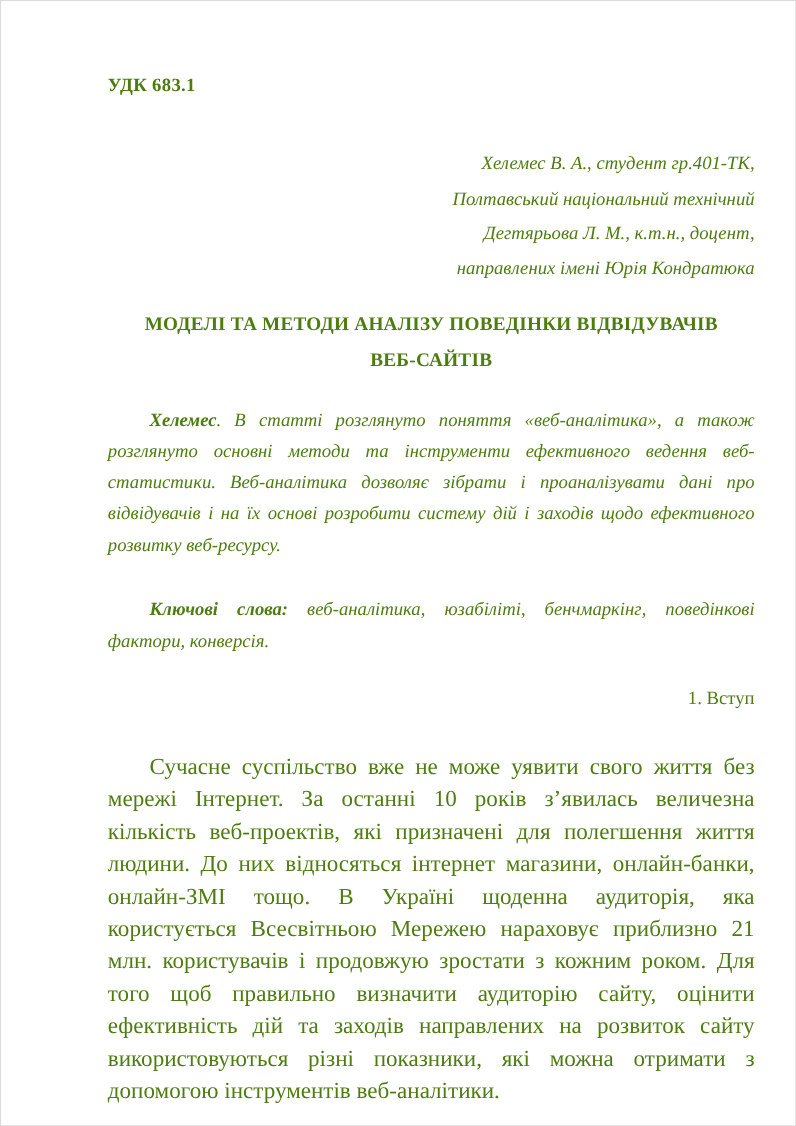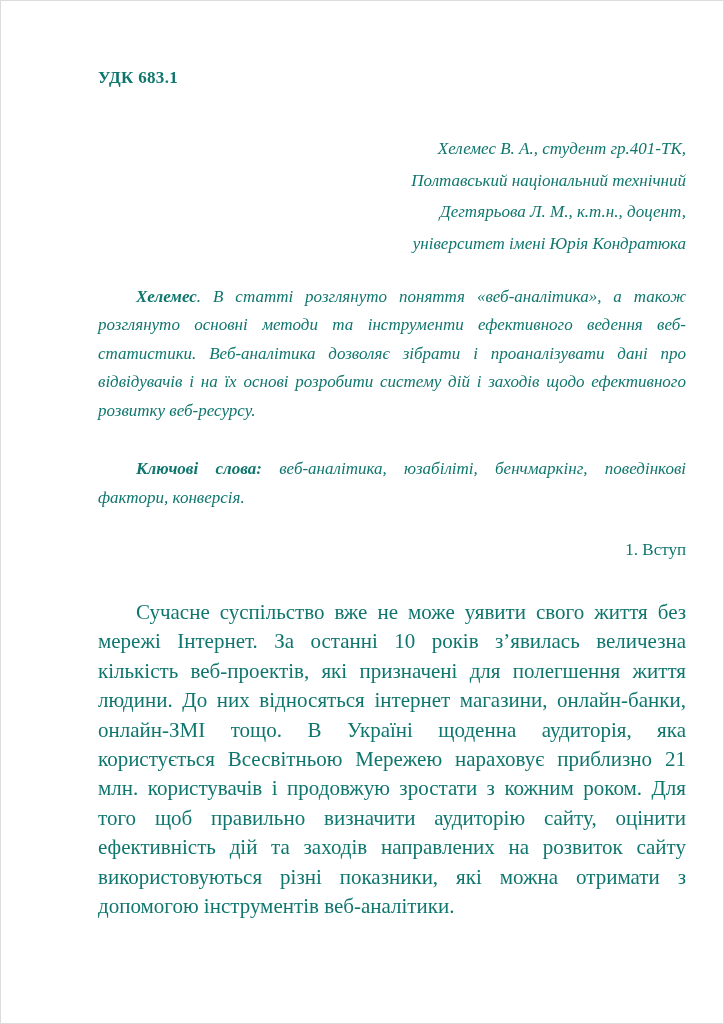--- a/index.html
+++ b/index.html
@@ -8,21 +8,21 @@
     height: 1024px;
     font-family: "Liberation Serif", "DejaVu Serif", serif;
   }
   .page {
     box-sizing: border-box;
     width: 724px;
     height: 1024px;
     background: #ffffff;
     border: 1px solid #dcdcdc;
     padding: 67px 37px 0 97px;
-    color: #0f766e;
+    color: #4d7c0f;
     font-size: 16.5px;
     overflow: hidden;
   }
   .udc {
     margin: 0;
     font-weight: 700;
     font-size: 17px;
     line-height: 20px;
     letter-spacing: 0.3px;
   }
@@ -78,23 +78,27 @@
 <body>
 
 <div class="page">
 
   <p class="udc">УДК 683.1</p>
 
   <div class="authors">
     <div>Хелемес В. А., студент гр.401-ТК,</div>
     <div>Полтавський національний технічний</div>
     <div>Дегтярьова Л. М., к.т.н., доцент,</div>
-    <div>університет імені Юрія Кондратюка</div>
+    <div>направлених імені Юрія Кондратюка</div>
   </div>
 
+  <h1 class="title">
+    <span class="tline">МОДЕЛІ ТА МЕТОДИ АНАЛІЗУ ПОВЕДІНКИ ВІДВІДУВАЧІВ</span>
+    <span class="tline">ВЕБ-САЙТІВ</span>
+  </h1>
 
   <p class="abstract"><span class="lead">Хелемес</span><span>. В статті розглянуто поняття «веб-аналітика», а також розглянуто основні методи та інструменти ефективного ведення веб-статистики. Веб-аналітика дозволяє зібрати і проаналізувати дані про відвідувачів і на їх основі розробити систему дій і заходів щодо ефективного розвитку веб-ресурсу.</span></p>
 
   <p class="keywords"><span class="lead">Ключові слова:</span><span> веб-аналітика, юзабіліті, бенчмаркінг, поведінкові фактори, конверсія.</span></p>
 
   <h2 class="section">1. Вступ</h2>
 
   <p class="body-par">Сучасне суспільство вже не може уявити свого життя без мережі Інтернет. За останні 10 років з’явилась величезна кількість веб-проектів, які призначені для полегшення життя людини. До них відносяться інтернет магазини, онлайн-банки, онлайн-ЗМІ тощо. В Україні щоденна аудиторія, яка користується Всесвітньою Мережею нараховує приблизно 21 млн. користувачів і продовжую зростати з кожним роком. Для того щоб правильно визначити аудиторію сайту, оцінити ефективність дій та заходів направлених на розвиток сайту використовуються різні показники, які можна отримати з допомогою інструментів веб-аналітики.</p>
 
 </div>

